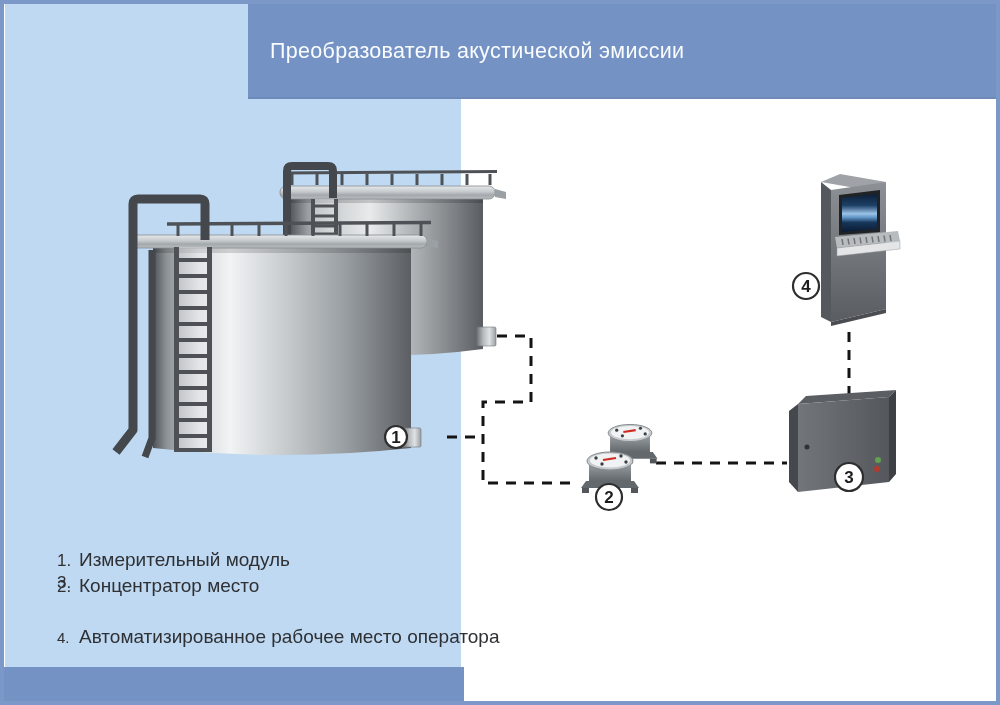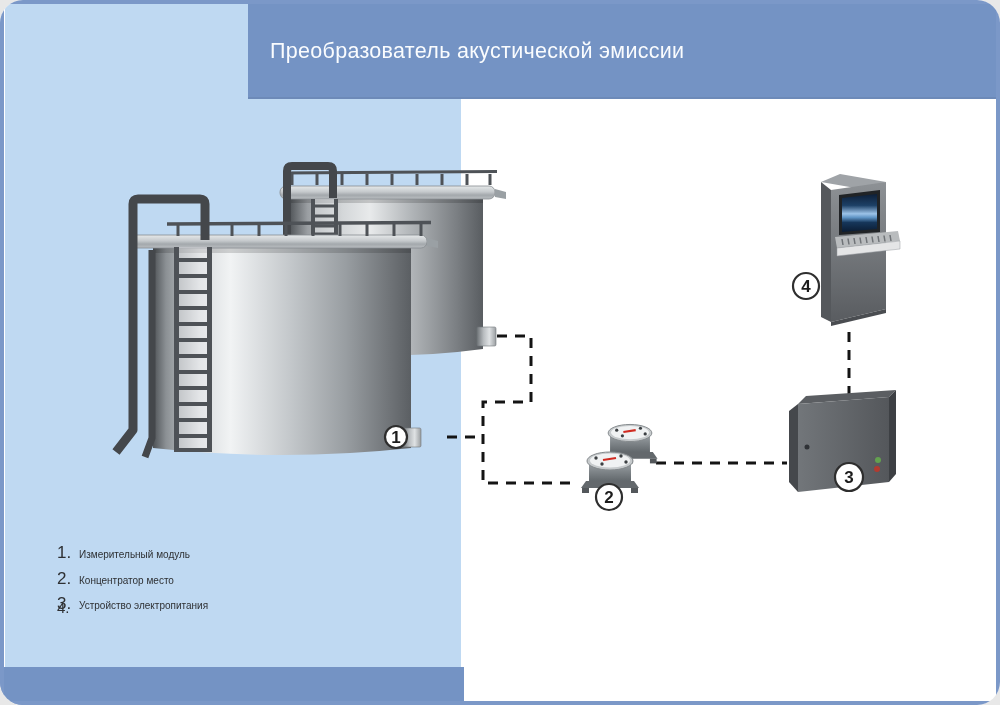--- a/index.html
+++ b/index.html
@@ -1,32 +1,32 @@
 <!DOCTYPE html>
 <html style="--c-frame: #7b98c8; --c-title-bar: #7493c4; --c-panel: #bfd9f2; --c-background: #ffffff; --c-title-text: #fafcfe; --c-legend-text: #2e3033; --c-dashed-line: #141414; --c-pipe: #44474b; --c-marker-border: #2e2e2e; --c-led-green: #63a14f; --c-led-red: #b23b30; --c-metal-light: #f1f3f4; --c-metal-dark: #54585c; --c-screen-blue: #9cc3e8;"><head>
 <meta charset="utf-8">
 <style>
   :root{
     --c-frame:#7b98c8; --c-title-bar:#7493c4; --c-panel:#bfd9f2; --c-background:#ffffff;
     --c-title-text:#fafcfe; --c-legend-text:#2e3033; --c-dashed-line:#141414;
     --c-pipe:#44474b; --c-marker-border:#2e2e2e; --c-led-green:#63a14f; --c-led-red:#b23b30;
   }
   html,body{margin:0;padding:0;background:#e8e8e8;font-family:"Liberation Sans",sans-serif;}
-  .page{position:relative;width:1000px;height:705px;background:var(--c-background,#fff);overflow:hidden;border-radius:23px;}
+  .page{position:relative;width:1000px;height:705px;background:var(--c-background,#fff);overflow:hidden;}
   .panel{position:absolute;left:5px;top:4px;width:456px;height:663px;background:var(--c-panel,#bfd9f2);z-index:1;}
   .titlebar{position:absolute;left:248px;top:4px;width:748px;height:95px;background:var(--c-title-bar,#7493c4);
     z-index:2;display:flex;align-items:center;box-shadow:inset 0 -2px 0 rgba(0,0,0,0.06);}
   .title{color:var(--c-title-text,#fafcfe);font-size:21.5px;letter-spacing:.3px;padding-left:22px;}
   .footerbar{position:absolute;left:0;top:667px;width:464px;height:38px;background:var(--c-title-bar,#7493c4);z-index:2;}
   .diagram{position:absolute;left:0;top:0;z-index:3;}
   .legend{position:absolute;left:57px;top:522px;z-index:4;color:var(--c-legend-text,#2e3033);}
   .legend-row{display:flex;align-items:baseline;height:25.5px;}
   .legend-row .num{font-size:17px;min-width:16px;margin-right:6px;}
   .legend-row:last-child .num{font-size:15px;}
-  .legend-row .lbl{font-size:10px;margin-top:27px;}
+  .legend-row .lbl{font-size:19px;margin-top:27px;}
   .frame{position:absolute;inset:0;border:4px solid var(--c-frame,#7b98c8);z-index:50;pointer-events:none;}
   .dash{stroke:var(--c-dashed-line,#141414);stroke-width:3;fill:none;stroke-dasharray:10 8;}
   .pipe{stroke:var(--c-pipe,#44474b);fill:none;stroke-linejoin:round;}
   .rail{stroke:#4e5257;fill:none;}
   .marker-circle{fill:#ffffff;stroke:var(--c-marker-border,#2e2e2e);stroke-width:2.2;}
   .marker-text{fill:#1c1c1c;font-family:"Liberation Sans",sans-serif;font-size:17px;font-weight:600;text-anchor:middle;}
   .led-green{fill:var(--c-led-green,#63a14f);}
   .led-red{fill:var(--c-led-red,#b23b30);}
 </style>
 </head>
@@ -215,21 +215,21 @@
     <div class="legend-row">
       <span class="num">1.</span>
       <span class="lbl">Измерительный модуль</span>
     </div>
     <div class="legend-row">
       <span class="num">2.</span>
       <span class="lbl">Концентратор место</span>
     </div>
     <div class="legend-row">
       <span class="num">3.</span>
-      <span class="lbl">Устройство электропитания</span>
     </div>
     <div class="legend-row">
       <span class="num">4.</span>
+      <span class="lbl">Автоматизированное рабочее место оператора</span>
     </div>
   </div>
 
   <div class="frame"></div>
 </div>
 
 </body></html>

